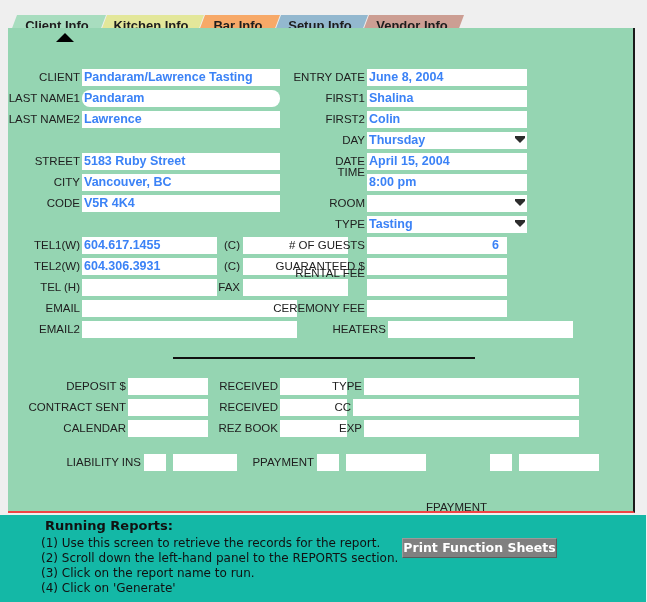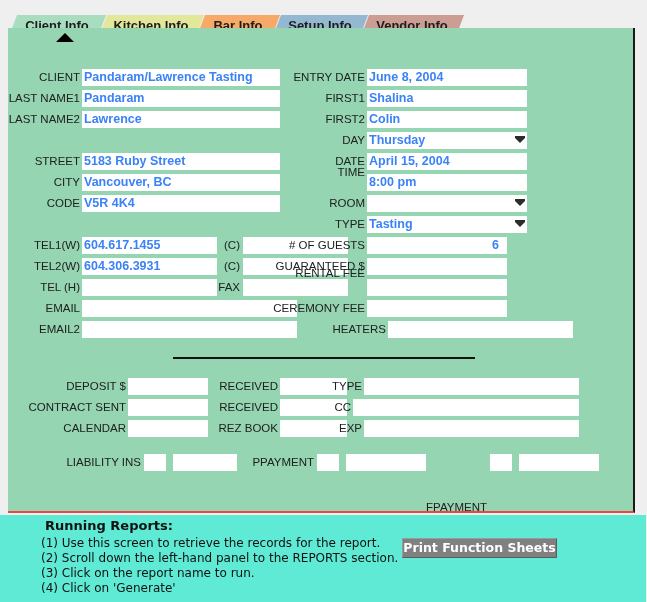--- a/index.html
+++ b/index.html
@@ -111,21 +111,21 @@
     background: #111111;
   }
 
   
   #footer {
     position: absolute;
     left: 0;
     top: 515px;
     width: 646px;
     height: 87px;
-    background: #5eead4;
+    background: #14b8a6;
   }
   #reports-title {
     position: absolute;
     left: 45px;
     top: 3px;
     font-size: 13px;
     font-weight: bold;
     color: #111111;
     font-family: "DejaVu Sans", sans-serif;
   }
@@ -167,21 +167,21 @@
     <div class="tab" style="left: 360px; width: 104px; background: rgb(204, 158, 147);">Vendor Info</div>
   </div>
 
 <div id="panel">
   <div id="current-tab-marker"></div>
   <div id="divider"></div>
   <div id="form-fields">
       <div class="fld-label" style="top: 41px; left: -48px; width: 120px;">CLIENT</div>
       <div class="fld-box" style="left: 74px; top: 41px; width: 198px;">Pandaram/Lawrence Tasting</div>
       <div class="fld-label" style="top: 62px; left: -48px; width: 120px;">LAST NAME1</div>
-      <div class="fld-box" style="left: 74px; top: 62px; width: 198px;">Pandaram</div>
+      <div class="fld-box" style="left: 74px; top: 62px; width: 198px; border-radius: 8px;">Pandaram</div>
       <div class="fld-label" style="top: 83px; left: -48px; width: 120px;">LAST NAME2</div>
       <div class="fld-box" style="left: 74px; top: 83px; width: 198px;">Lawrence</div>
       <div class="fld-label" style="top: 125px; left: -48px; width: 120px;">STREET</div>
       <div class="fld-box" style="left: 74px; top: 125px; width: 198px;">5183 Ruby Street</div>
       <div class="fld-label" style="top: 146px; left: -48px; width: 120px;">CITY</div>
       <div class="fld-box" style="left: 74px; top: 146px; width: 198px;">Vancouver, BC</div>
       <div class="fld-label" style="top: 167px; left: -48px; width: 120px;">CODE</div>
       <div class="fld-box" style="left: 74px; top: 167px; width: 198px;">V5R 4K4</div>
       <div class="fld-label" style="top: 41px; left: 237px; width: 120px;">ENTRY DATE</div>
       <div class="fld-box" style="left: 359px; top: 41px; width: 160px;">June 8, 2004</div>

